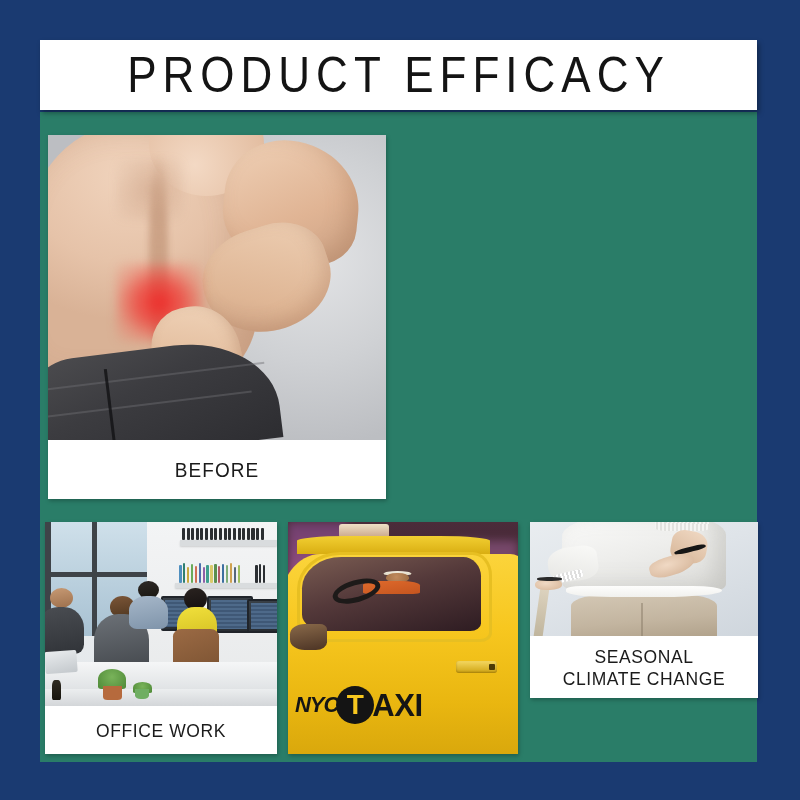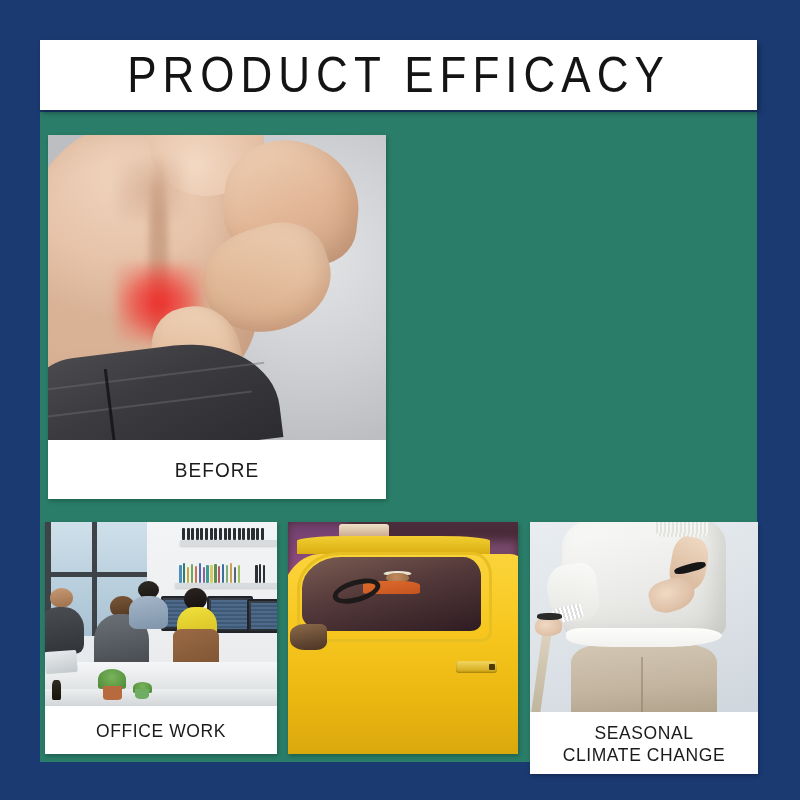--- a/index.html
+++ b/index.html
@@ -91,21 +91,21 @@
     letter-spacing: 0.6px;
   }
 
   
   #card-before { left: 48px;  top: 135px; width: 338px; height: 364px; }
   #card-after  { left: 414px; top: 135px; width: 336px; height: 364px; }
   #card-before .caption, #card-after .caption { height: 59px; }
 
   #card-office { left: 45px;  top: 522px; width: 232px; height: 232px; }
   #card-taxi   { left: 288px; top: 522px; width: 230px; height: 232px; }
-  #card-season { left: 530px; top: 522px; width: 228px; height: 252px; }
+  #card-season { left: 530px; top: 522px; width: 228px; height: 176px; }
   #card-office .caption, #card-taxi .caption { height: 48px; }
   #card-season .caption { height: 62px; }
 
   
   .ph-back {
     width: 100%; height: 100%;
     background:
       radial-gradient(ellipse 58% 62% at 78% 40%, #e3e4e6 0%, #cfd1d4 55%, #bcbec2 100%),
       linear-gradient(180deg,#dcdee1 0%, #c6c8cc 100%);
     position: relative;
@@ -662,20 +662,27 @@
           <div class="tx-cap"></div>
           <div class="tx-driver-head"></div>
           <div class="tx-driver-body"></div>
           <div class="tx-wheel"></div>
         </div>
         <div class="tx-windowframe"></div>
         <div class="tx-mirror"></div>
         <div class="tx-handle">
             <i></i>
           </div>
+        <div class="tx-logo">
+          <span class="tx-nyc">NYC</span>
+          <span class="tx-tcircle">
+            <span>T</span>
+          </span>
+          <span class="tx-axi">AXI</span>
+        </div>
       </div>
     </div>
   </div>
 
   <div class="card" id="card-season">
     <div class="photo">
       <div class="ph-season">
         <div class="ss-pants"></div>
         <div class="ss-sweater"></div>
         <div class="ss-collar"></div>

